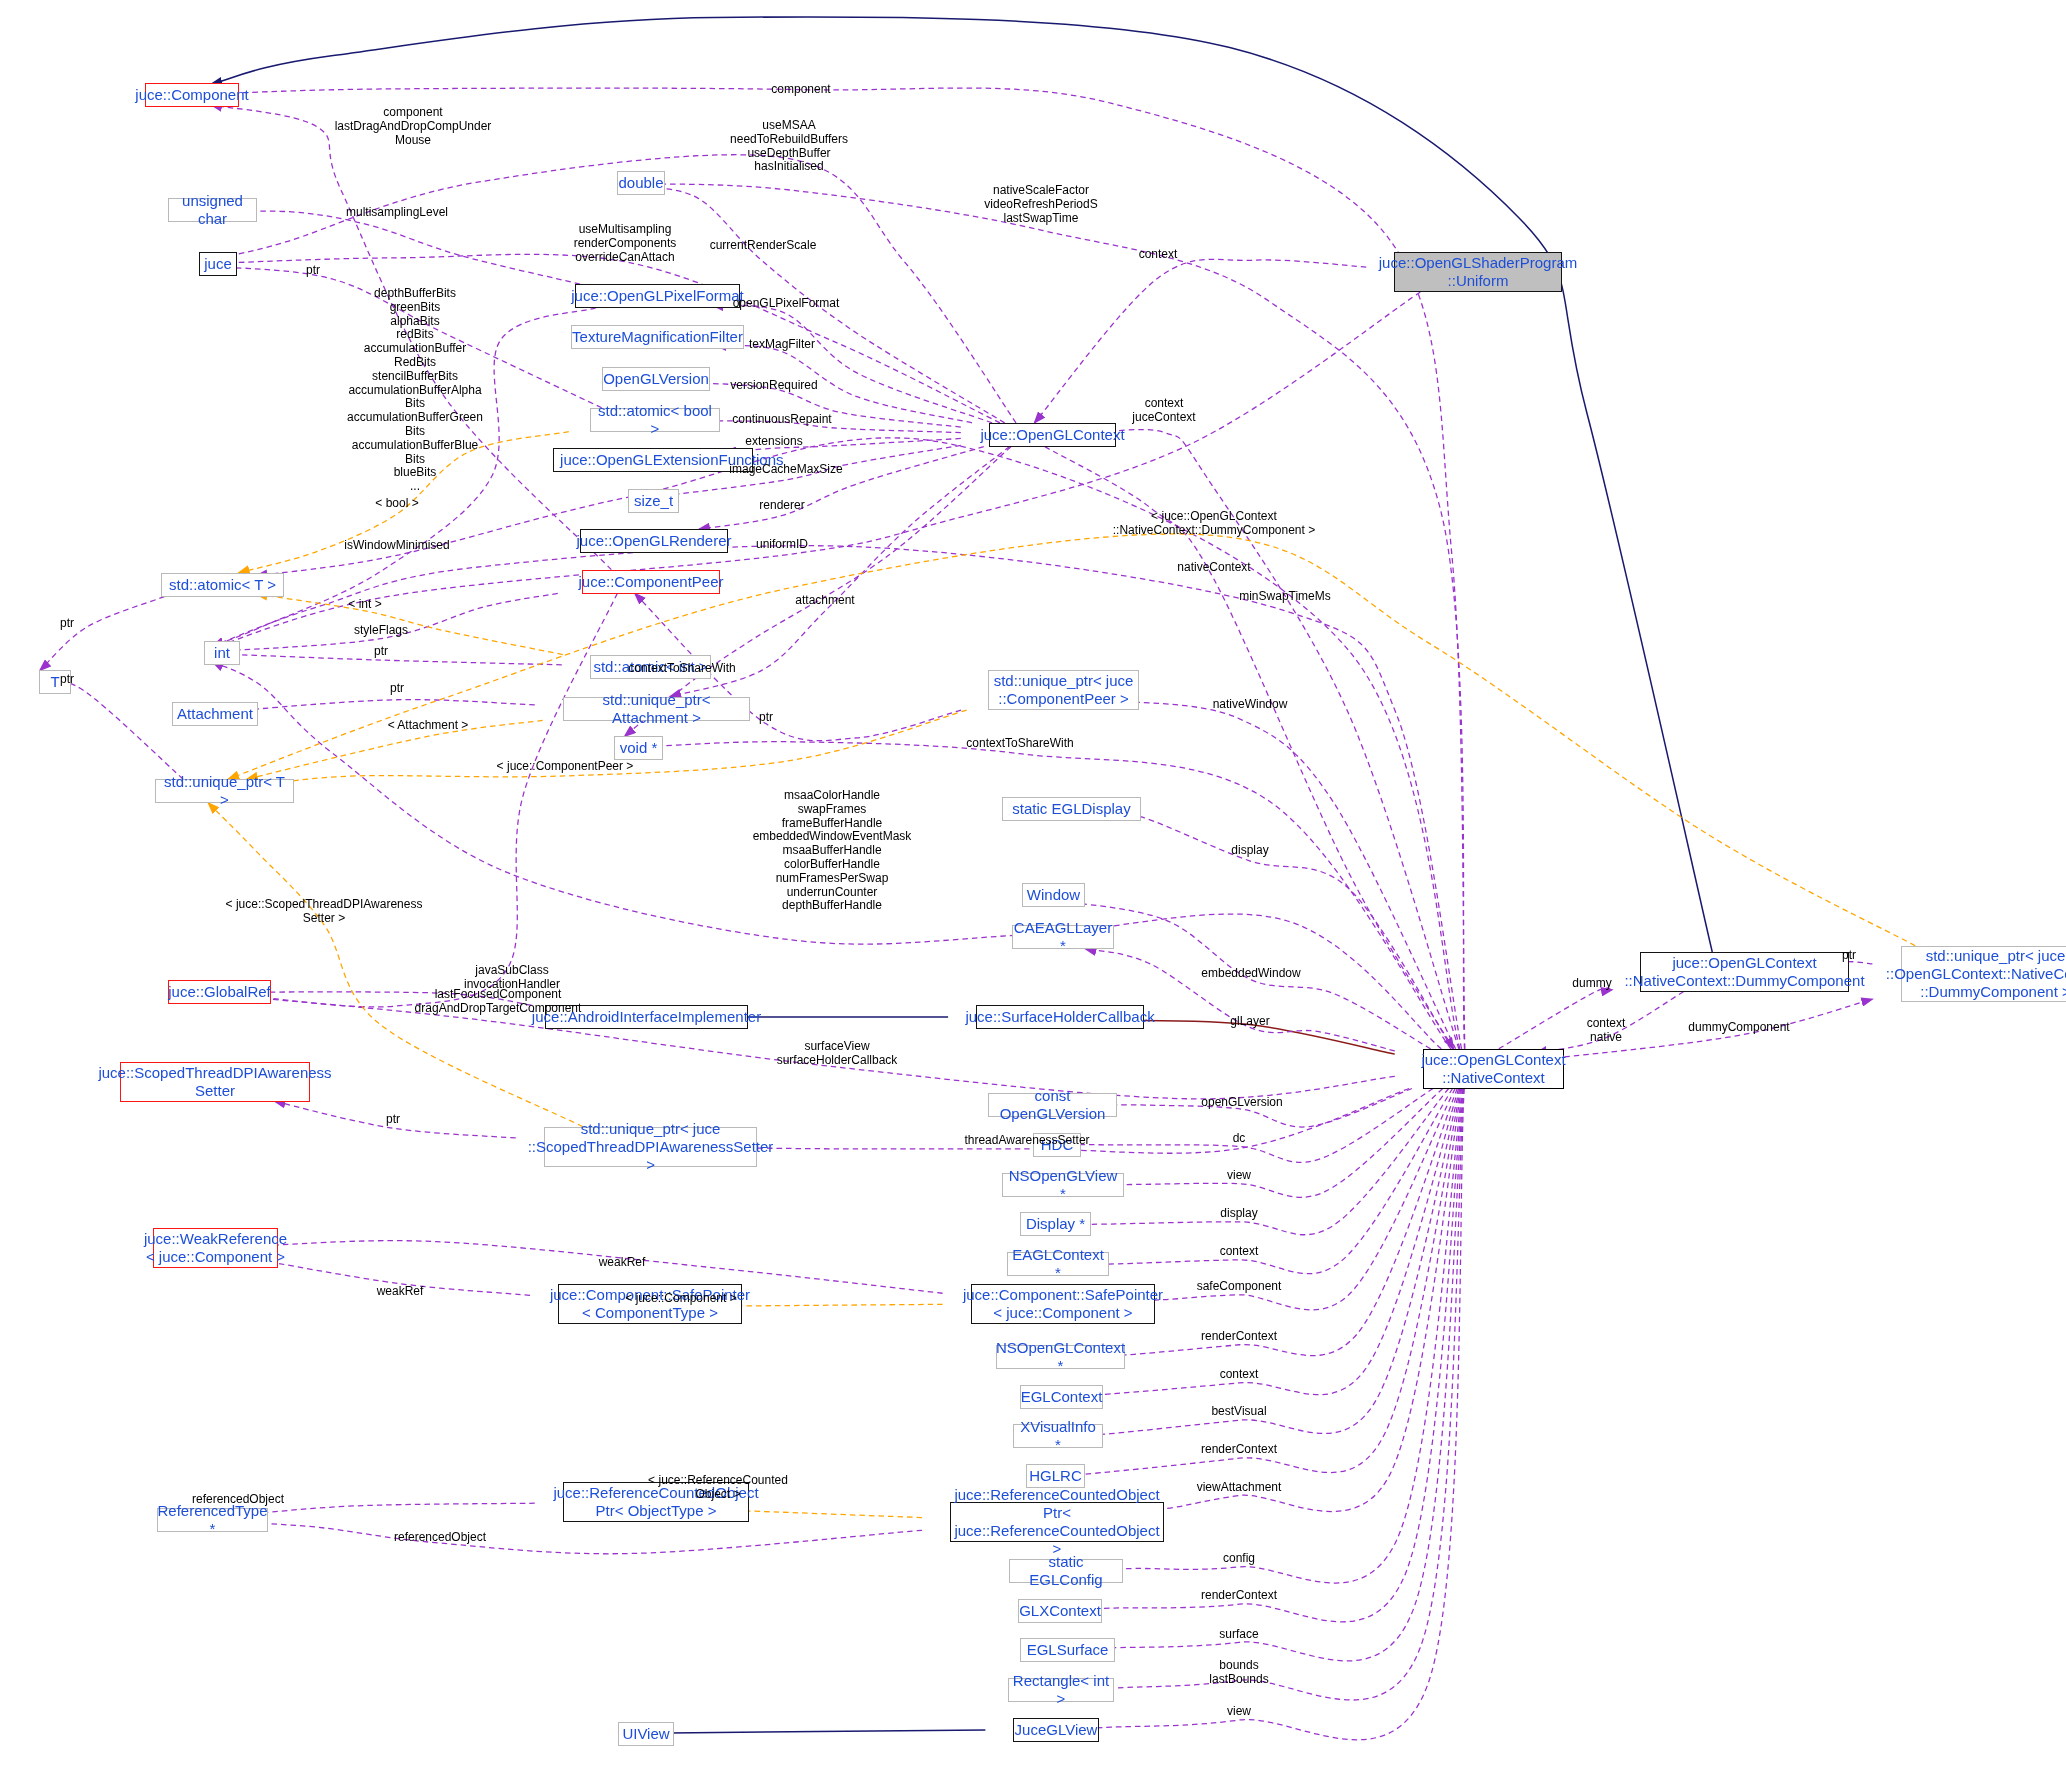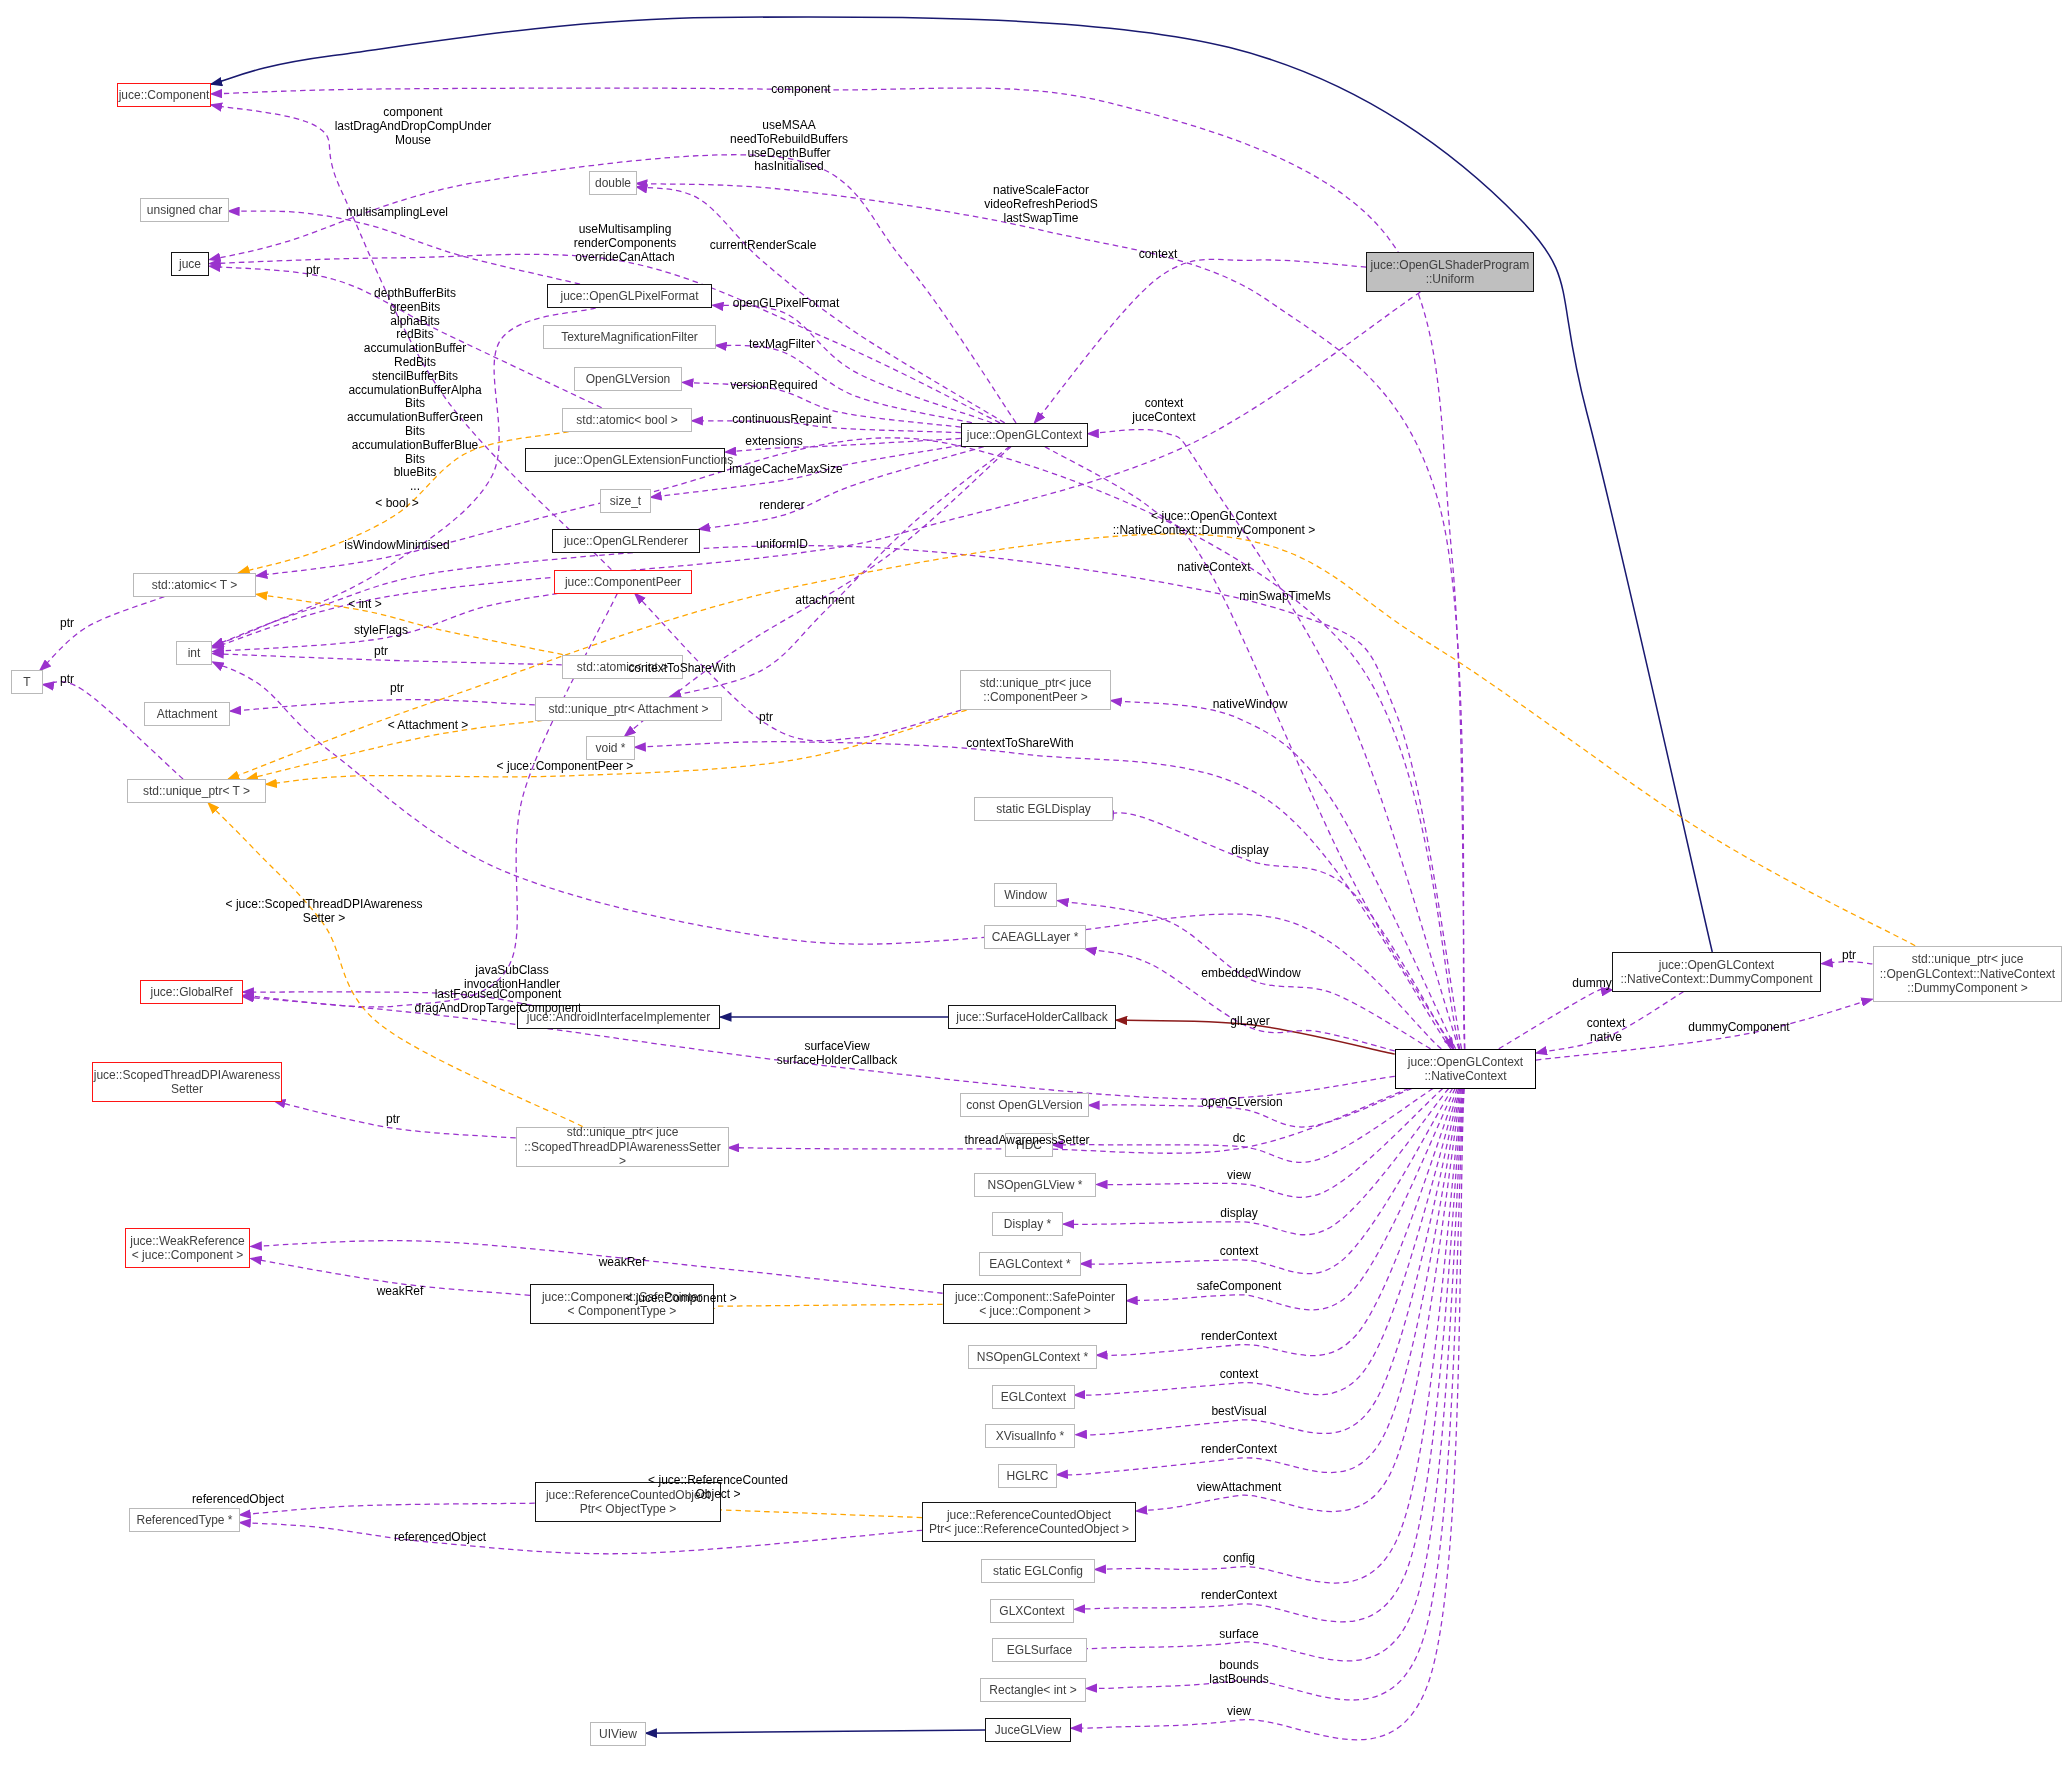--- a/index.html
+++ b/index.html
@@ -1,22 +1,22 @@
 <!DOCTYPE html>
 <html style="font-size:12.7px"><head>
 <meta charset="utf-8">
 <style>
   html,body{margin:0;padding:0;background:#ffffff;}
   body{font-family:"Liberation Sans",sans-serif;}
   #diagram{position:relative;background:#ffffff;overflow:hidden;}
   #edge-layer{position:absolute;left:0;top:0;}
   .node{
     position:absolute;display:flex;align-items:center;justify-content:center;
-    text-align:center;font-size:12px;line-height:1.2;white-space:pre-line;
-    background:#ffffff;color:#404040;box-sizing:border-box;padding:0.8px 2.4px;z-index:2;
+    text-align:center;font-size:15px;line-height:1.2;white-space:pre-line;
+    background:#ffffff;color:#1d4ed8;box-sizing:border-box;padding:0.8px 2.4px;z-index:2;margin-left:28px;
   }
   .node.primitive{border:0.8px solid #b9b9b9;}
   .node.class{border:1.1px solid #141414;}
   .node.truncated{border:1.1px solid #ff1414;}
   .node.highlight{border:1.1px solid #141414;background:#bfbfbf;}
   .node.hub{border:1.6px solid #000000;}
   .edge-label{
     position:absolute;transform:translate(-50%,-50%);font-size:12px;line-height:1.15;
     text-align:center;white-space:pre-line;color:#000;z-index:3;pointer-events:none;
   }
@@ -236,20 +236,29 @@
     <div class="edge-label" style="left: 381px; top: 631px;">styleFlags</div>
     <div class="edge-label" style="left: 682px; top: 669px;">contextToShareWith</div>
     <div class="edge-label" style="left: 1020px; top: 744px;">contextToShareWith</div>
     <div class="edge-label" style="left: 1250px; top: 705px;">nativeWindow</div>
     <div class="edge-label" style="left: 67px; top: 624px;">ptr</div>
     <div class="edge-label" style="left: 67px; top: 680px;">ptr</div>
     <div class="edge-label" style="left: 381px; top: 652px;">ptr</div>
     <div class="edge-label" style="left: 397px; top: 689px;">ptr</div>
     <div class="edge-label" style="left: 766px; top: 718px;">ptr</div>
     <div class="edge-label" style="left: 1250px; top: 851px;">display</div>
+    <div class="edge-label" style="left: 832px; top: 851px;">msaaColorHandle
+swapFrames
+frameBufferHandle
+embeddedWindowEventMask
+msaaBufferHandle
+colorBufferHandle
+numFramesPerSwap
+underrunCounter
+depthBufferHandle</div>
     <div class="edge-label" style="left: 1251px; top: 974px;">embeddedWindow</div>
     <div class="edge-label" style="left: 1250px; top: 1022px;">glLayer</div>
     <div class="edge-label" style="left: 837px; top: 1054px;">surfaceView
 surfaceHolderCallback</div>
     <div class="edge-label" style="left: 512px; top: 978px;">javaSubClass
 invocationHandler</div>
     <div class="edge-label" style="left: 498px; top: 1002px;">lastFocusedComponent
 dragAndDropTargetComponent</div>
     <div class="edge-label" style="left: 1027px; top: 1141px;">threadAwarenessSetter</div>
     <div class="edge-label" style="left: 393px; top: 1120px;">ptr</div>

